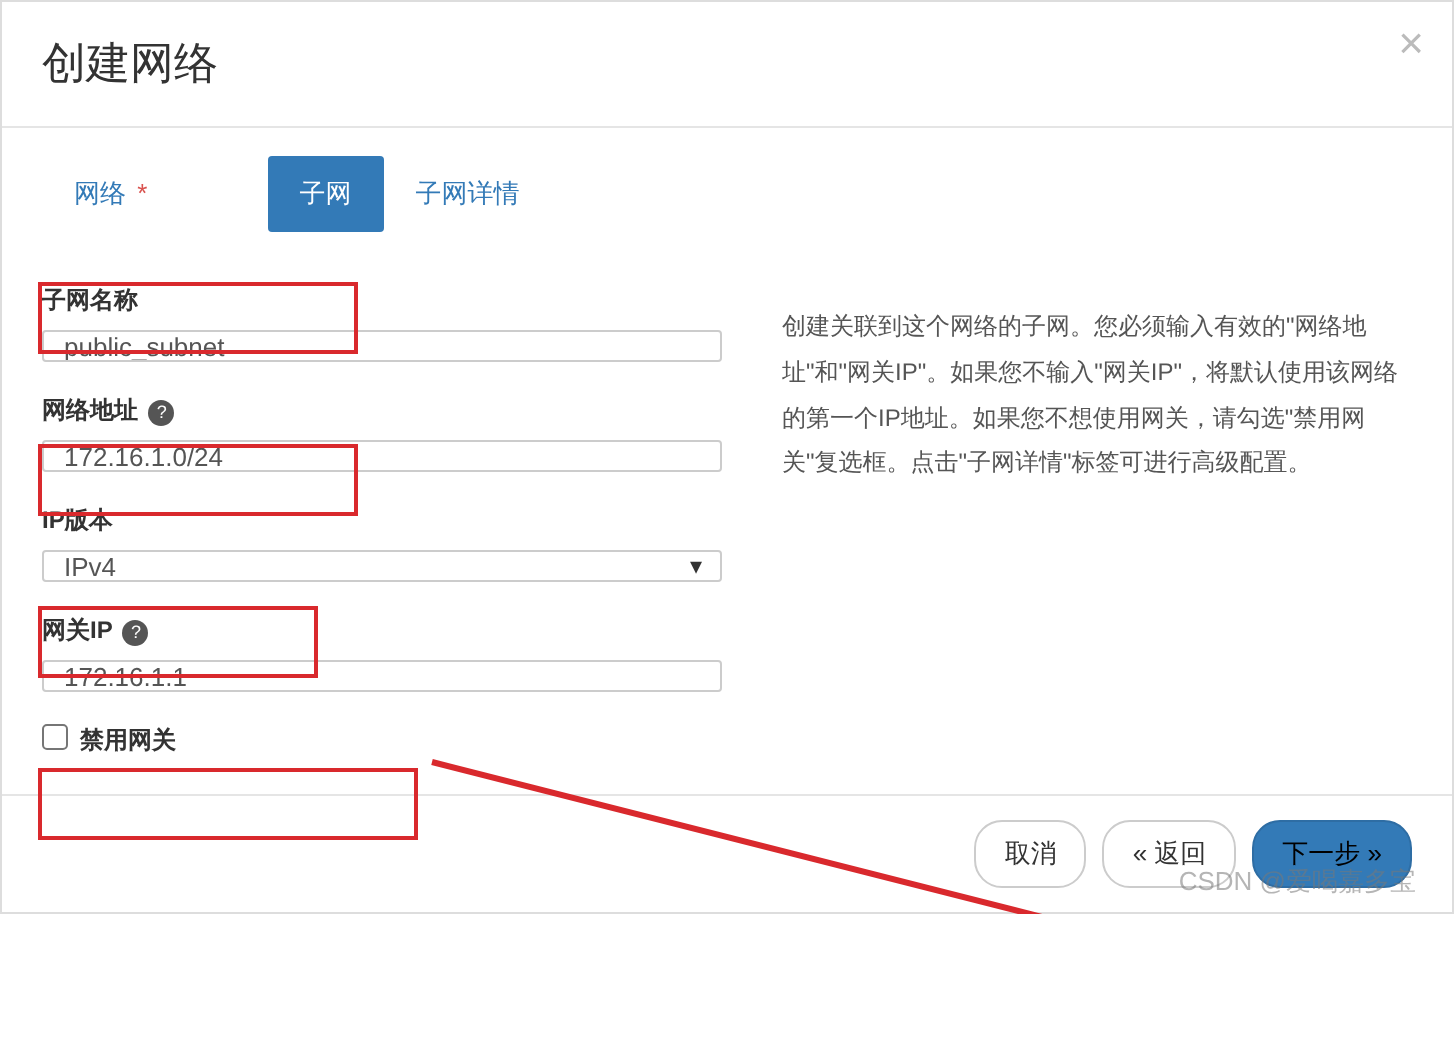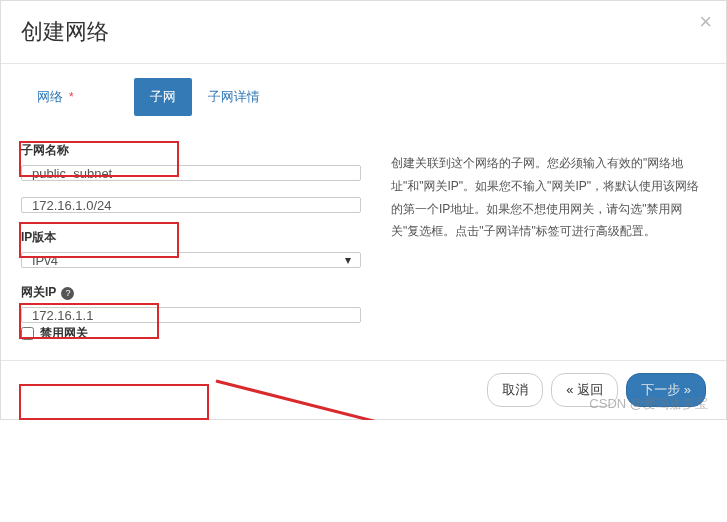--- a/index.html
+++ b/index.html
@@ -14,26 +14,26 @@
 .tab .req { color: #d9534f; margin-left: 2px; }
 .modal-body { display: flex; padding: 10px 20px 18px 20px; gap: 30px; border-bottom: 1px solid #e5e5e5; }
 .left-col { flex: 0 0 340px; }
 .right-col { flex: 1; padding-top: 26px; font-size: 12px; color: #555; line-height: 1.9; }
 .form-group { margin-top: 16px; }
 .form-label { font-weight: 700; font-size: 12px; color: #333; display: block; margin-bottom: 6px; }
 .help-icon { display: inline-block; width: 13px; height: 13px; border-radius: 50%; background: #555; color: #fff; font-size: 9px; line-height: 13px; text-align: center; margin-left: 2px; font-weight: 400; }
 .text-input { width: 100%; height: 16px; padding: 6px 10px; border: 1px solid #ccc; border-radius: 2px; font-size: 13px; color: #555; }
 .select-wrap { position: relative; border-radius: 10px; }
 .select-caret { position: absolute; right: 10px; top: 50%; transform: translateY(-50%); font-size: 12px; color: #333; pointer-events: none; }
-.checkbox-row { margin-top: 2px; display: flex; align-items: center; gap: 6px; }
+.checkbox-row { margin-top: 16px; display: flex; align-items: flex-start; gap: 6px; }
 .checkbox-row input { width: 13px; height: 13px; }
 .checkbox-row label { font-weight: 700; font-size: 12px; }
 .modal-footer { padding: 12px 20px; display: flex; justify-content: flex-end; gap: 8px; }
 .btn { padding: 7px 14px; font-size: 13px; border: 1px solid #ccc; background: #fff; color: #333; border-radius: 14px; cursor: pointer; }
-.btn-primary { background: #337ab7; border-color: #2e6da4; color: #e5e5e5; }
+.btn-primary { background: #337ab7; border-color: #2e6da4; color: #000000; }
 .hl { position: absolute; border: 2px solid #d9292d; pointer-events: none; }
 .arrow-svg { position: absolute; pointer-events: none; }
 .watermark { position: absolute; right: 18px; bottom: 6px; font-size: 13px; color: rgba(120,120,120,0.55); }
 </style>
 </head>
 <body>
 
 <div class="modal" style="position:relative;">
   <div class="modal-header">
     <h3 class="modal-title">创建网络</h3>
@@ -55,20 +55,24 @@
 
   <div class="modal-body">
     <div class="left-col">
 
       <div class="form-group">
         <label class="form-label">子网名称</label>
         <input class="text-input" type="text" value="public_subnet" style="">
       </div>
 
       <div class="form-group">
+        <label class="form-label">
+          <span>网络地址</span>
+          <span class="help-icon">?</span>
+        </label>
         <input class="text-input" type="text" value="172.16.1.0/24" style="">
       </div>
 
       <div class="form-group">
         <label class="form-label">IP版本</label>
         <div class="select-wrap">
           <input class="text-input" type="text" readonly="" value="IPv4" style="">
           <span class="select-caret">▾</span>
         </div>
       </div>

